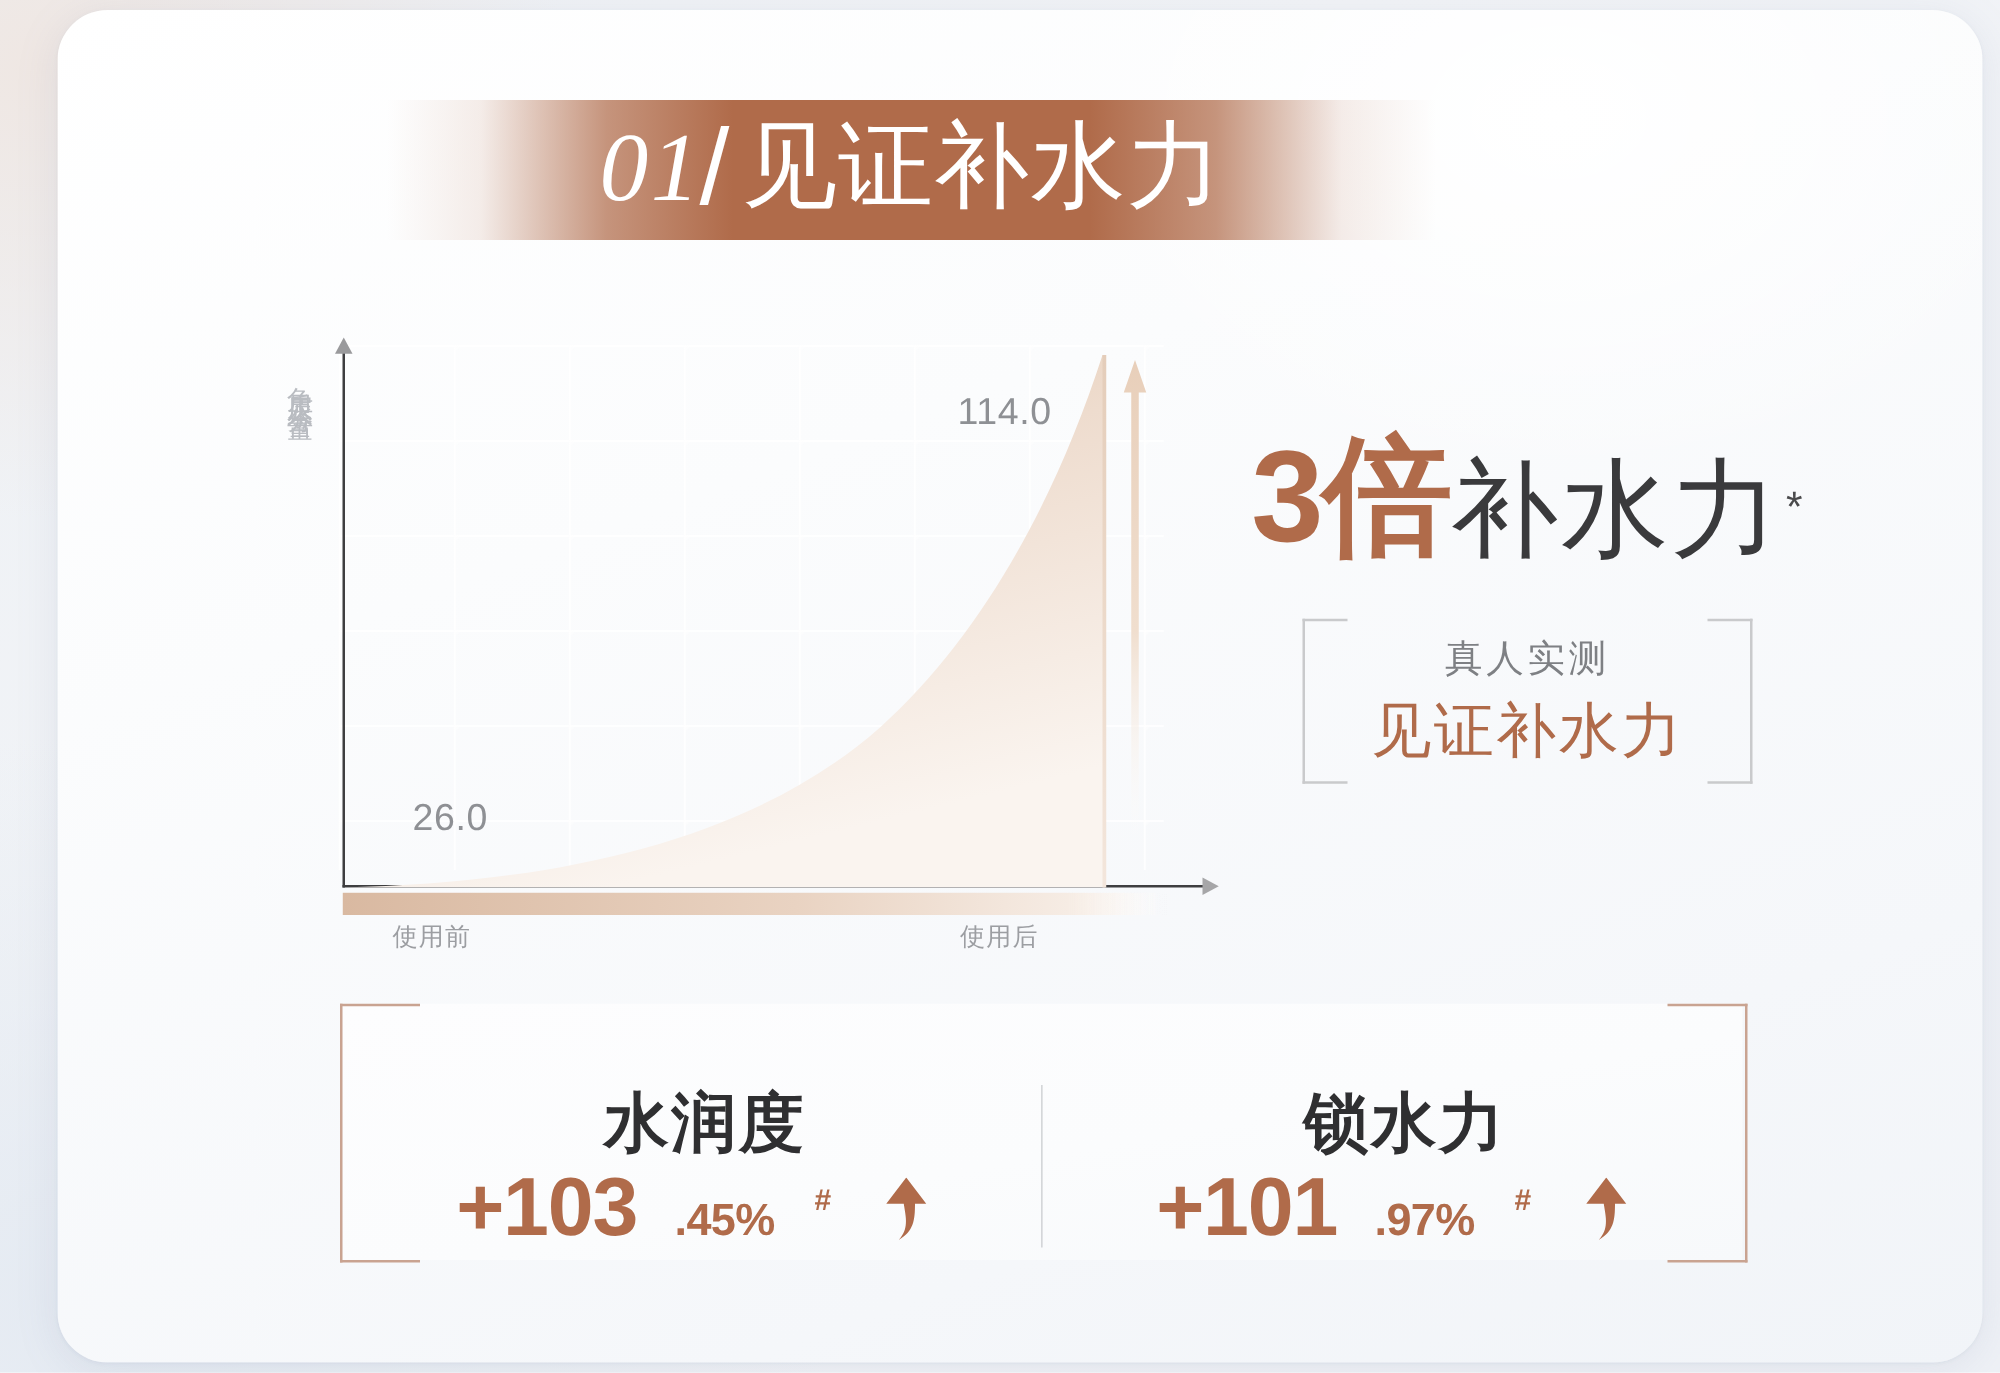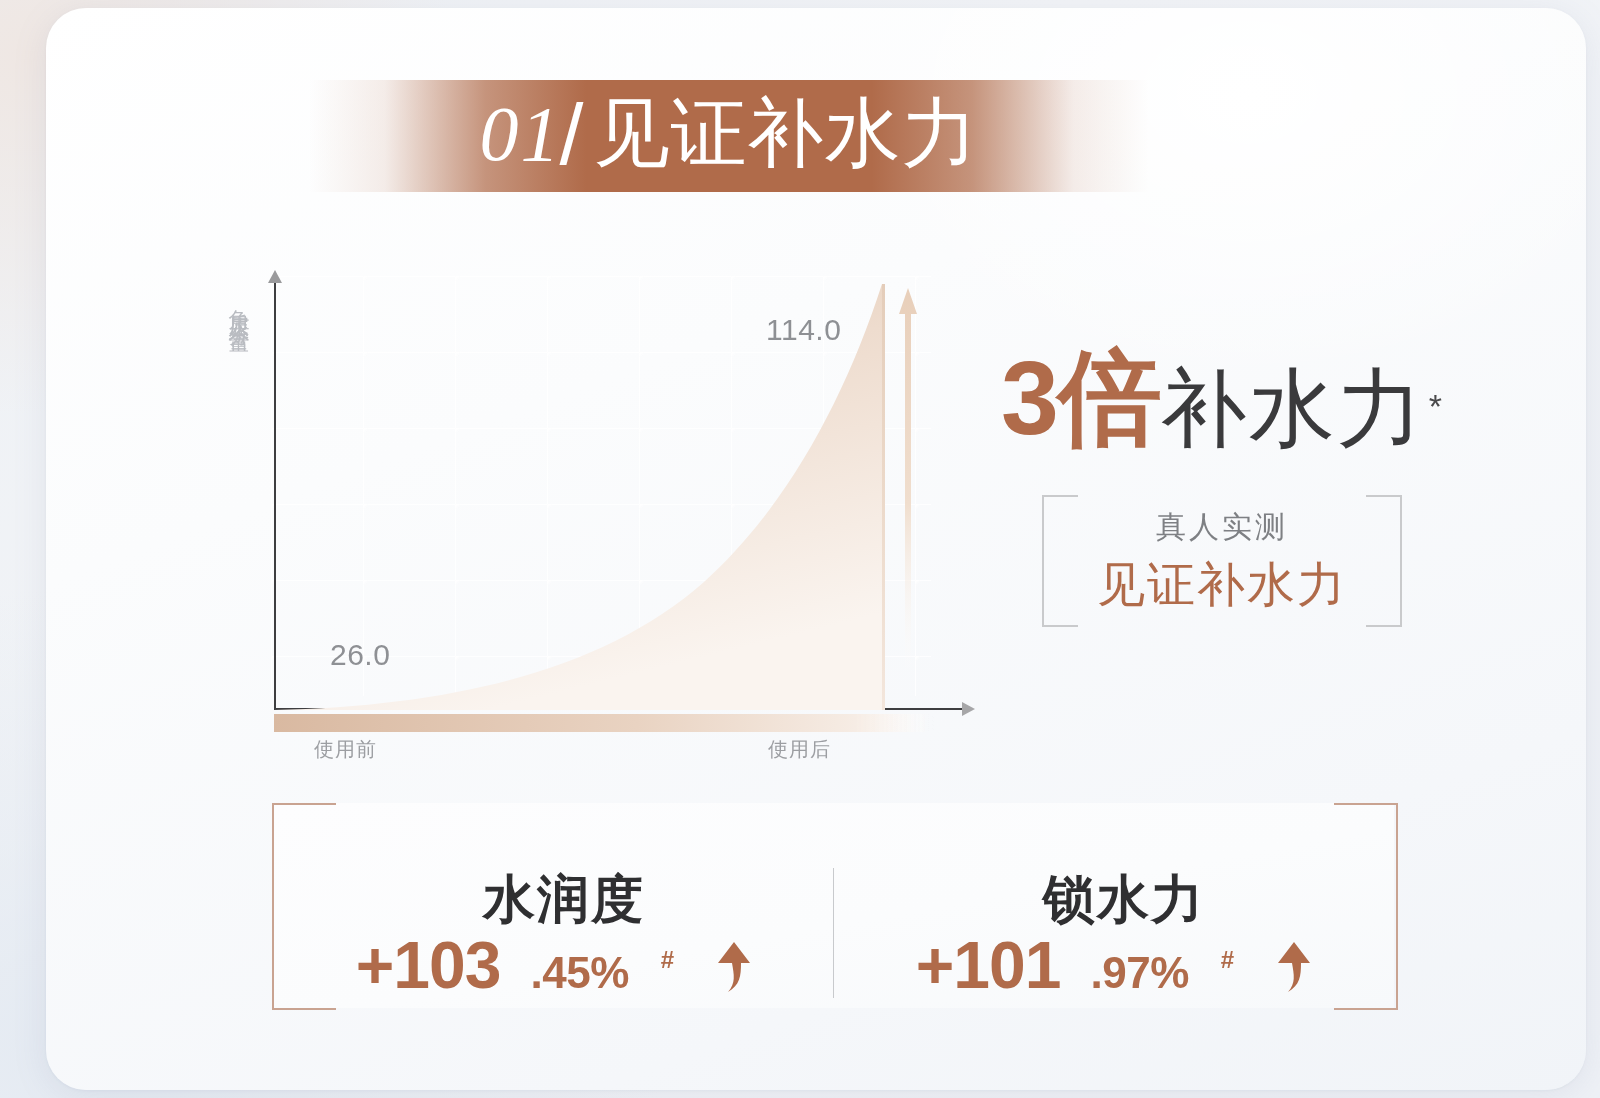--- a/index.html
+++ b/index.html
@@ -123,21 +123,21 @@
     font-size:30px;color:#8d8f93;letter-spacing:2px;}
   .stats-head sup{font-size:20px;vertical-align:super;}
   .divider{position:absolute;left:787px;top:860px;width:1px;height:130px;background:#c8cacd;}
   .col{position:absolute;top:862px;width:560px;text-align:center;}
   .col.a{left:228px;}
   .col.b{left:788px;}
   .col-title{font-size:52px;color:#2f2f31;font-weight:600;letter-spacing:2px;line-height:1.15;margin-left:20px;}
   .col-val{margin-top:2px;white-space:nowrap;color:#b06b4a;font-weight:700;line-height:1;
     display:flex;align-items:baseline;justify-content:center;gap:30px;}
   .v-big{font-size:66px;letter-spacing:-1px;}
-  .v-small{font-size:44px;letter-spacing:-.5px;}
+  .v-small{font-size:36px;letter-spacing:-.5px;}
   .v-hash{font-size:24px;position:relative;top:-20px;margin-left:2px;}
   .v-arrow{margin-left:12px;position:relative;top:4px;}
 </style>
 </head>
 <body>
 
 <div class="card">
 
   <div class="band"></div>
   <div class="band-inner">

